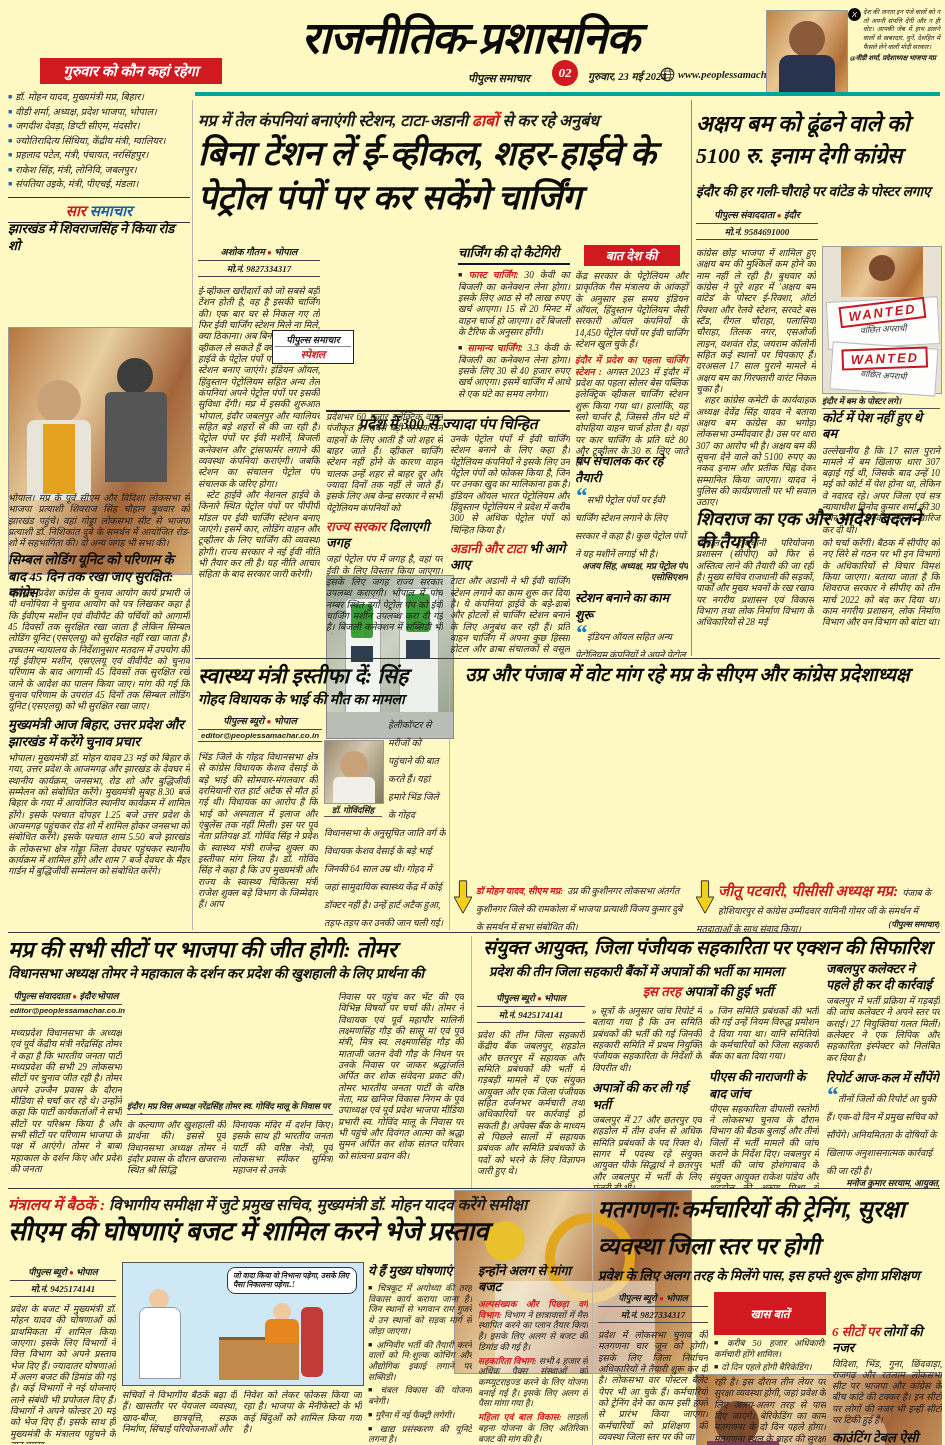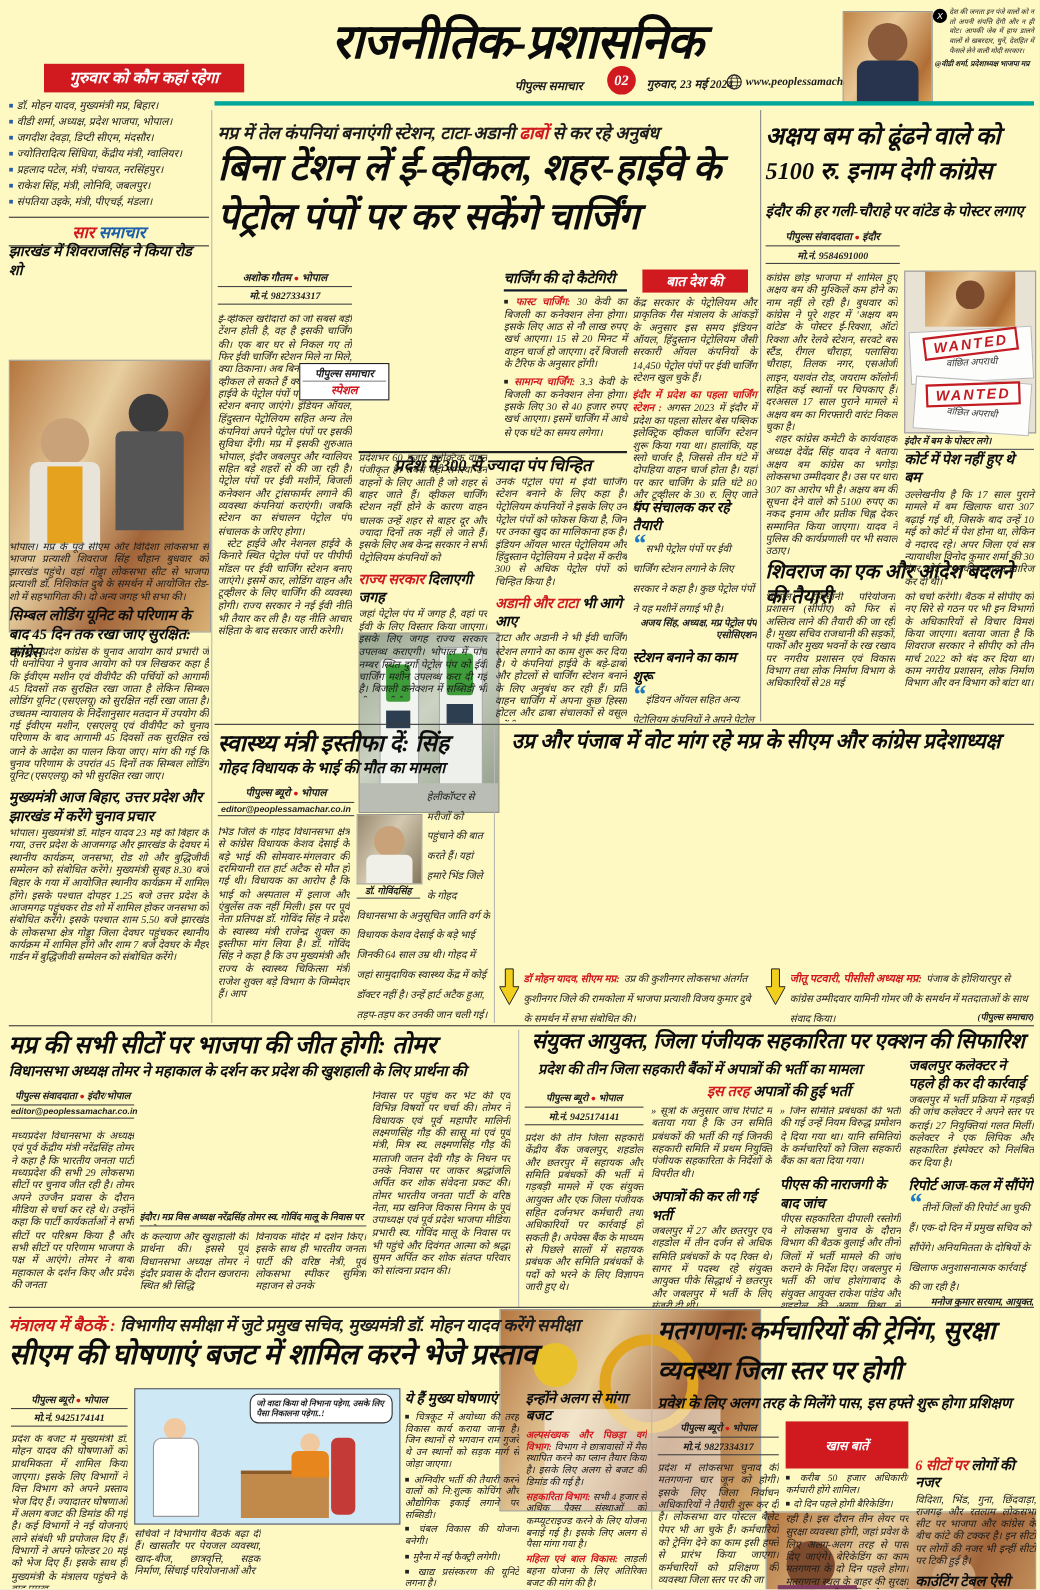--- a/index.html
+++ b/index.html
@@ -258,21 +258,21 @@
     <span style="float:left;margin-right:4px;"><svg width="18" height="34" viewBox="0 0 20 36">
           <path d="M6 0 h8 v18 h6 L10 36 0 18 h6 z" fill="#f2cf1d" stroke="#222" stroke-width="1"></path>
         </svg></span>
     <span class="b red" style="font-size:9.2px;">डॉ मोहन यादव, सीएम मप्र:</span>
     <span style="font-size:9.2px;">उप्र की कुशीनगर लोकसभा अंतर्गत कुशीनगर जिले की रामकोला में भाजपा प्रत्याशी विजय कुमार दुबे के समर्थन में सभा संबोधित की।</span>
   </div>
   <div class="abs" style="left:696px;top:880px;width:244px;">
     <span style="float:left;margin-right:4px;"><svg width="18" height="34" viewBox="0 0 20 36">
           <path d="M6 0 h8 v18 h6 L10 36 0 18 h6 z" fill="#f2cf1d" stroke="#222" stroke-width="1"></path>
         </svg></span>
-    <span class="b red" style="font-size:10px;">जीतू पटवारी, पीसीसी अध्यक्ष मप्र:</span>
+    <span class="b red" style="font-size:15px;">जीतू पटवारी, पीसीसी अध्यक्ष मप्र:</span>
     <span style="font-size:9.2px;">पंजाब के होशियारपुर से कांग्रेस उम्मीदवार यामिनी गोमर जी के समर्थन में मतदाताओं के साथ संवाद किया।</span>
   </div>
   <div class="abs b" style="left:840px;top:918px;width:100px;font-size:8.2px;text-align:right;">(पीपुल्स समाचार)</div>
 
   <div class="hline" style="left:8px;top:932px;width:932px;"></div>
 
   <div class="abs hl" style="left:8px;top:936px;width:462px;font-size:22px;">मप्र की सभी सीटों पर भाजपा की जीत होगी: तोमर</div>
   <div class="abs hl" style="left:8px;top:966px;width:462px;font-size:13.6px;">विधानसभा अध्यक्ष तोमर ने महाकाल के दर्शन कर प्रदेश की खुशहाली के लिए प्रार्थना की</div>
   <div class="abs" style="left:10px;top:990px;width:112px;">
     <div class="byline" style="font-size:8.8px;"><span>पीपुल्स संवाददाता</span> <span class="dot">●</span> <span>इंदौर/भोपाल</span></div>
@@ -332,20 +332,21 @@
   <div class="abs body-sm clip" style="left:122px;top:1390px;width:115px;height:55px;">सचिवों ने विभागीय बैठकें बढ़ा दी हैं। खासतौर पर पेयजल व्यवस्था, खाद-बीज, छात्रवृत्ति, सड़क निर्माण, सिंचाई परियोजनाओं और</div>
   <div class="abs" style="left:122px;top:1262px;width:240px;height:122px;background:#cfe8f5;border:1px solid #555;">
     <div class="bubble" style="right:6px;top:4px;width:118px;">जो वादा किया वो निभाना पड़ेगा, उसके लिए पैसा निकालना पड़ेगा..!</div>
     <div style="position:absolute;left:26px;top:26px;width:20px;height:20px;border-radius:50%;background:#f0c9a0;"></div>
     <div style="position:absolute;left:16px;top:44px;width:40px;height:70px;background:#fff;border:1px solid #999;border-radius:8px 8px 0 0;"></div>
     <div style="position:absolute;left:96px;top:74px;width:80px;height:40px;background:#c28a4a;border-top:3px solid #8a5a28;"></div>
     <div style="position:absolute;left:150px;top:40px;width:18px;height:18px;border-radius:50%;background:#f0c9a0;"></div>
     <div style="position:absolute;left:142px;top:56px;width:34px;height:24px;background:#e8861e;border-radius:6px 6px 0 0;"></div>
     <div style="position:absolute;left:178px;top:44px;width:22px;height:70px;background:#c43a36;border-radius:6px;"></div>
   </div>
+  <div class="abs body-sm clip" style="left:243px;top:1390px;width:119px;height:55px;">निवेश को लेकर फोकस किया जा रहा है। भाजपा के मेनीफेस्टो के भी कई बिंदुओं को शामिल किया गया है।</div>
 
   <div class="abs clip" style="left:368px;top:1264px;width:104px;height:181px;">
     <div class="hl" style="font-size:12.8px;">ये हैं मुख्य घोषणाएं</div>
     <div>
 
         <div class="body-xs" style="margin-top:3px;"><span class="sq dark">■</span><span>चित्रकूट में अयोध्या की तरह विकास कार्य कराया जाना है। जिन स्थानों से भगवान राम गुजरे थे उन स्थानों को सड़क मार्ग से जोड़ा जाएगा।</span></div>
 
         <div class="body-xs" style="margin-top:3px;"><span class="sq dark">■</span><span>अग्निवीर भर्ती की तैयारी करने वालों को नि:शुल्क कोचिंग और औद्योगिक इकाई लगाने पर सब्सिडी।</span></div>
 
         <div class="body-xs" style="margin-top:3px;"><span class="sq dark">■</span><span>चंबल विकास की योजना बनेगी।</span></div>

